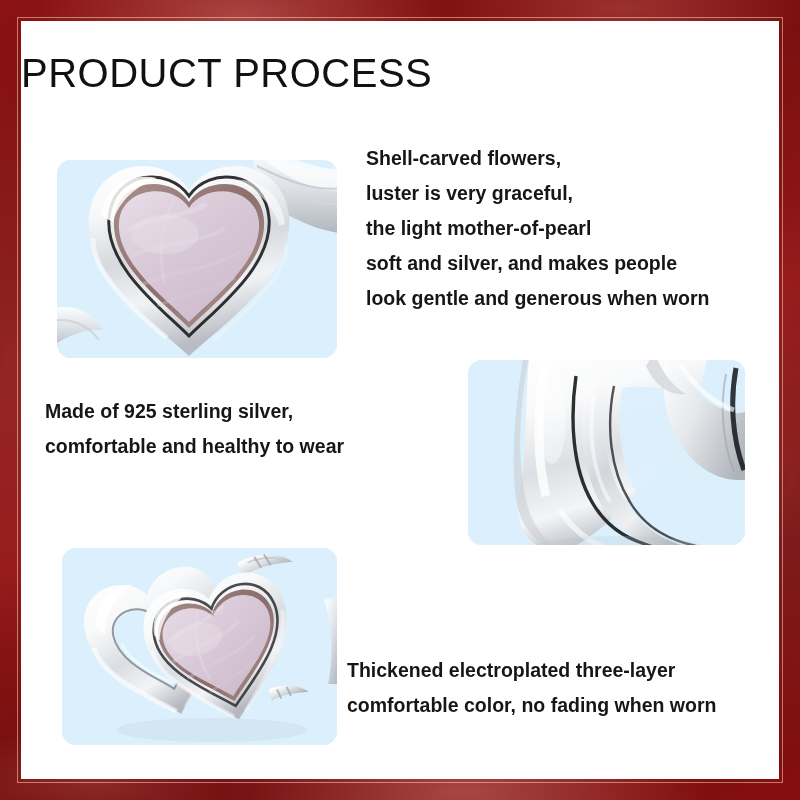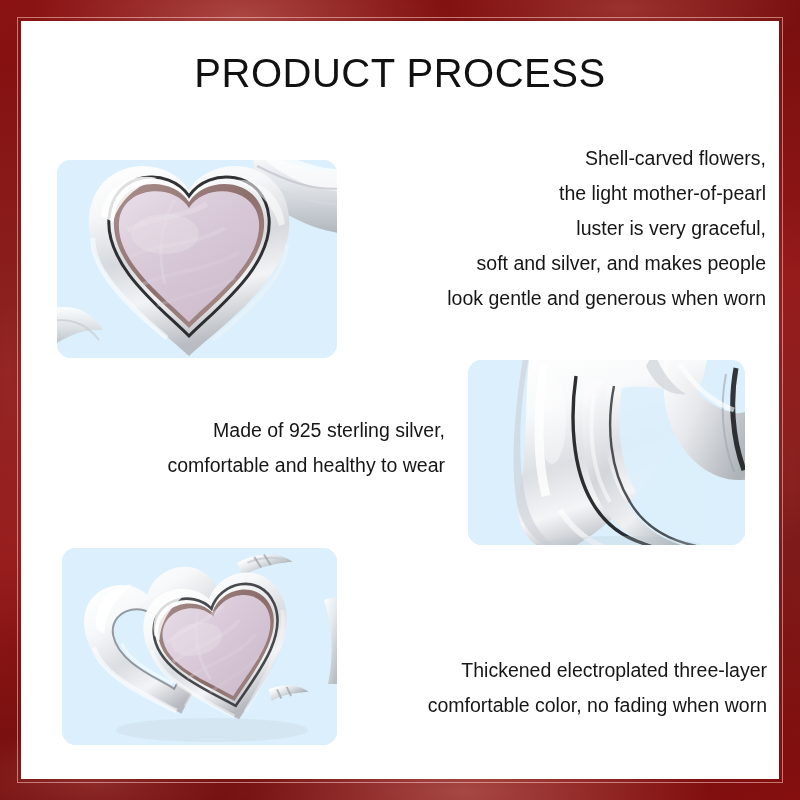--- a/index.html
+++ b/index.html
@@ -52,42 +52,42 @@
     background: #ffffff;
     overflow: hidden;
   }
 
   
   #page-title {
     position: absolute;
     left: 0;
     top: 32px;
     width: 758px;
-    text-align: center;
+    text-align: left;
     font-size: 40px;
     font-weight: 400;
     letter-spacing: 0.5px;
     color: #111111;
     line-height: 1;
     white-space: nowrap;
   }
 
   
   .copy-block {
     position: absolute;
     color: #161616;
     font-size: 19.5px;
     line-height: 35px;
-    text-align: right;
-    font-weight: 400;
+    text-align: left;
+    font-weight: 700;
   }
   .copy-line { display: block; white-space: nowrap; }
 
   #copy-shell   { left: 345px; top: 120px;  width: 400px; }
-  #copy-silver  { left: 24px;  top: 392px;  width: 400px; }
+  #copy-silver  { left: 24px;  top: 373px;  width: 400px; }
   #copy-plating { left: 326px; top: 600px;  width: 420px; margin-top: 32px; }
 
   
   .photo-panel {
     position: absolute;
     background: #dbf0fc;
     border-radius: 14px;
     overflow: hidden;
   }
   .photo-panel svg { display: block; width: 100%; height: 100%; }
@@ -174,22 +174,22 @@
         <path d="M36 78 C34 112, 78 152, 110 178" stroke="#ffffff" stroke-width="5" fill="none" opacity="0.55"></path>
         <path d="M230 84 C230 116, 188 154, 156 180" stroke="#f4f5f7" stroke-width="4" fill="none" opacity="0.45"></path>
 
         <path d="M-10 150 C14 142, 34 150, 46 170 C28 168, 8 176, -10 190 Z" fill="url(#backArmA)" opacity="0.9"></path>
         <path d="M-10 162 C12 156, 30 164, 42 180" stroke="#c9cdd3" stroke-width="2" fill="none" opacity="0.7"></path>
       </svg>
     </div>
 
     <div class="copy-block" id="copy-shell">
       <span class="copy-line">Shell-carved flowers,</span>
+      <span class="copy-line">luster is very graceful,</span>
       <span class="copy-line">the light mother-of-pearl</span>
-      <span class="copy-line">luster is very graceful,</span>
       <span class="copy-line">soft and silver, and makes people</span>
       <span class="copy-line">look gentle and generous when worn</span>
     </div>
 
     <div class="copy-block" id="copy-silver">
       <span class="copy-line">Made of 925 sterling silver,</span>
       <span class="copy-line">comfortable and healthy to wear</span>
     </div>
 
     <div class="photo-panel" id="panel-silver-curves">

